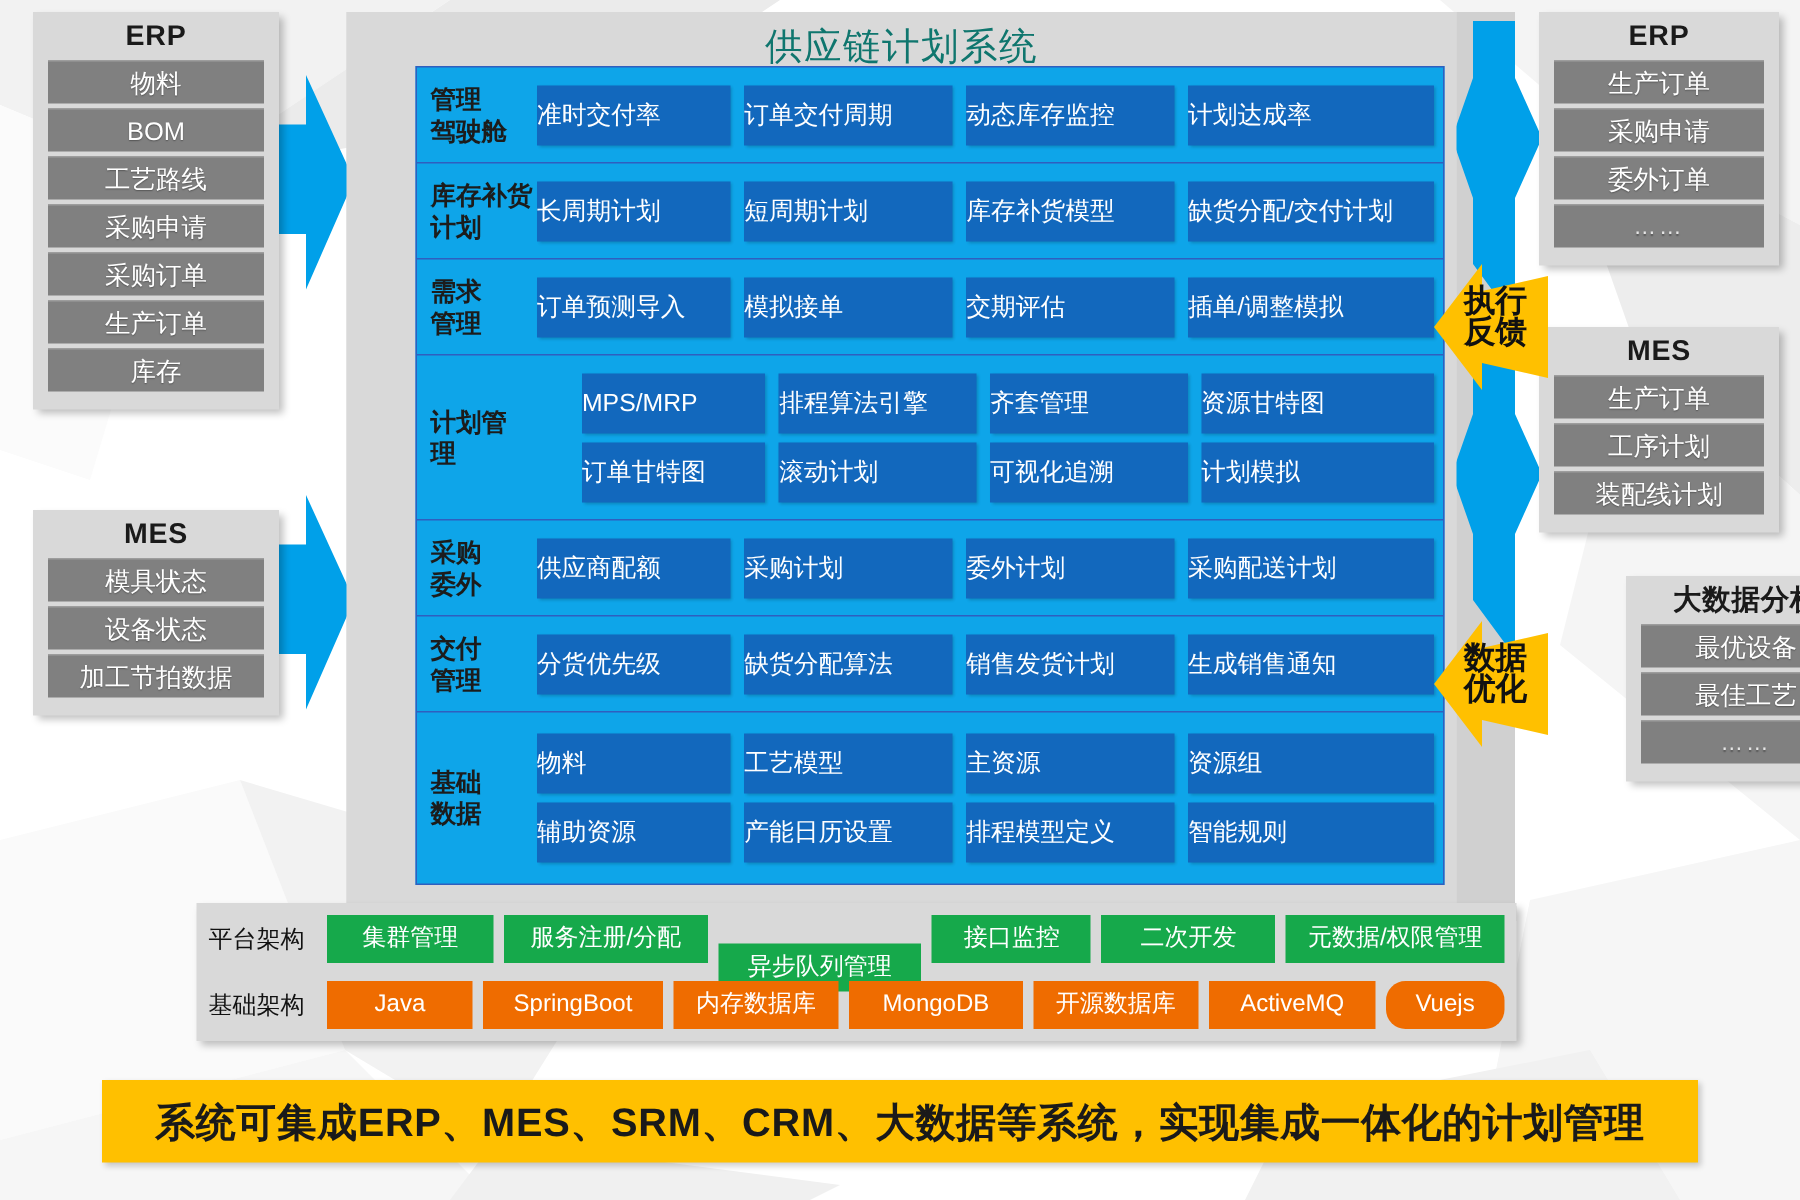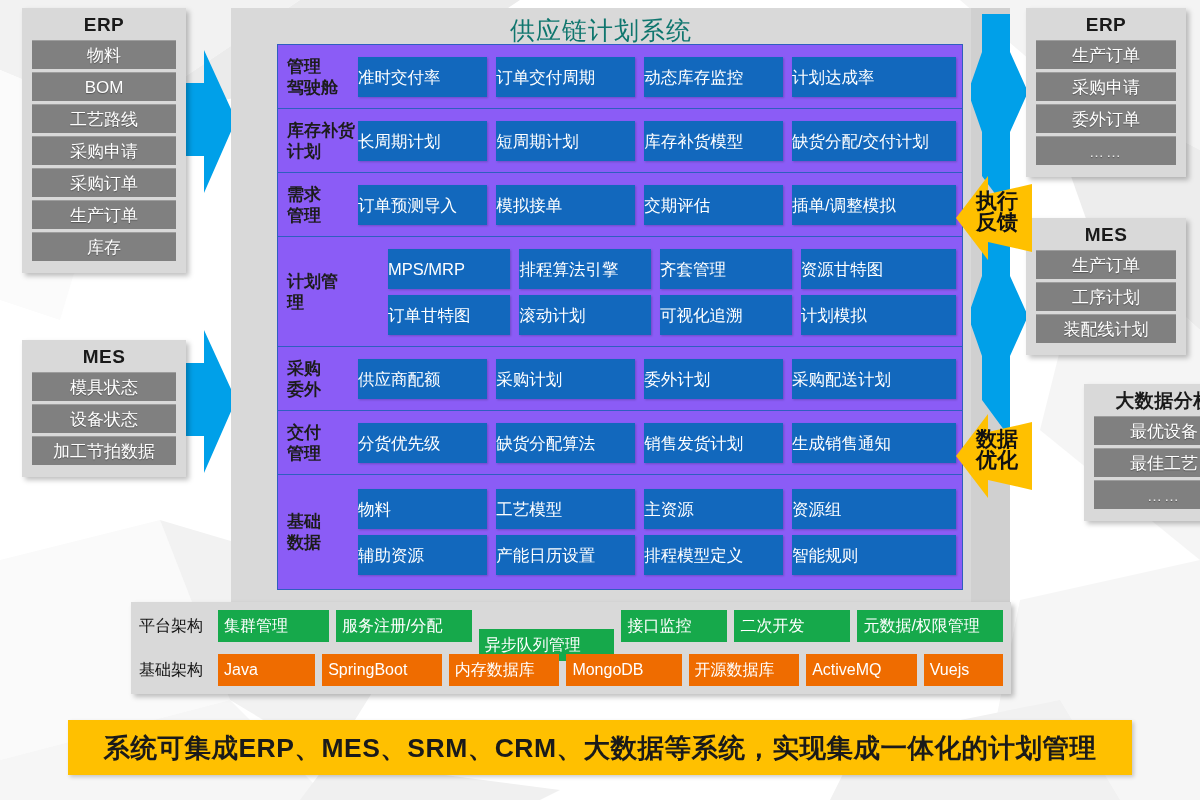--- a/index.html
+++ b/index.html
@@ -69,21 +69,21 @@
     font-weight: normal;
     font-size: 25px;
     letter-spacing: 1px;
     z-index: 6;
   }
   #grid {
     position: absolute;
     left: 46px; top: 36px;
     width: 686px; height: 546px;
     border: 1px solid #2f5fbf;
-    background: #8b5cf6;
+    background: #0ea5e9;
     z-index: 6;
   }
   .grow {
     display: flex;
     align-items: center;
     border-bottom: 1.5px solid #2f5fbf;
     padding: 0 0 0 0;
   }
   .grow:last-child { border-bottom: none; }
   .glabel {
@@ -129,20 +129,21 @@
   .irow { display: flex; align-items: center; gap: 7px; height: 34px; }
   .ilabel {
     flex: 0 0 72px;
     font-size: 16px;
     font-weight: normal;
     color: #111111;
     white-space: nowrap;
   }
   .ichip {
     color: #ffffff;
+    text-align: center;
     line-height: 32px;
     height: 32px;
     font-size: 16px;
     white-space: nowrap;
     padding: 0 6px;
   }
   .ichip.green  { background: #16a94b; }
   .ichip.orange { background: #ef6c00; }
 
   
@@ -418,19 +419,19 @@
     <div class="ichip green" style="flex:1.35 1 0;">元数据/权限管理</div>
   </div>
   <div class="irow">
     <div class="ilabel">基础架构</div>
     <div class="ichip orange" style="flex:0.95 1 0;">Java</div>
     <div class="ichip orange" style="flex:1.2 1 0;">SpringBoot</div>
     <div class="ichip orange" style="flex:1.1 1 0;">内存数据库</div>
     <div class="ichip orange" style="flex:1.15 1 0;">MongoDB</div>
     <div class="ichip orange" style="flex:1.1 1 0;">开源数据库</div>
     <div class="ichip orange" style="flex:1.1 1 0;">ActiveMQ</div>
-    <div class="ichip orange" style="flex:0.75 1 0;">Vuejs</div>
+    <div class="ichip orange" style="flex:0.75 1 0;border-radius:13px;">Vuejs</div>
   </div>
 </div>
 
 <div id="banner">
   <div class="txt">系统可集成ERP、MES、SRM、CRM、大数据等系统，实现集成一体化的计划管理</div>
 </div>
 
 </body></html>

